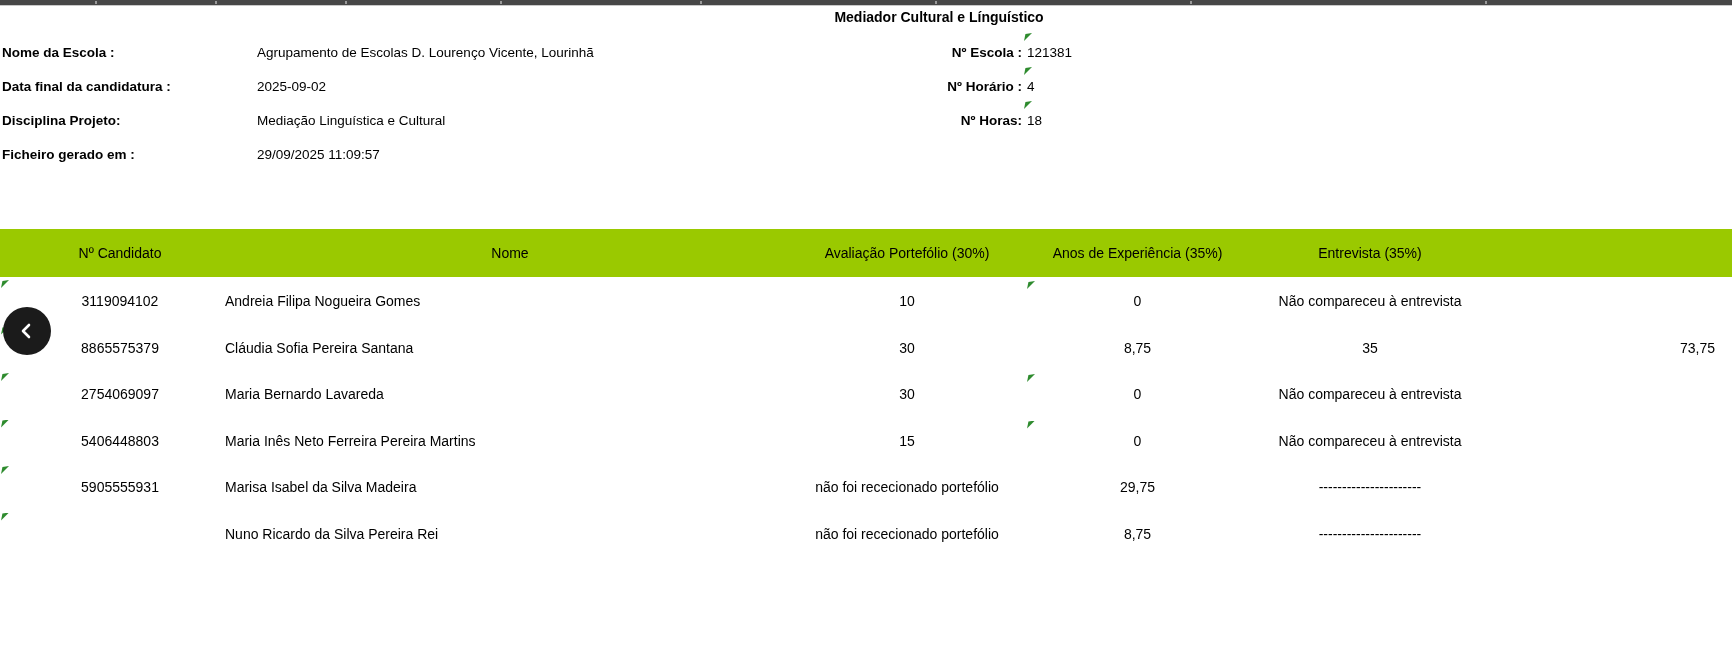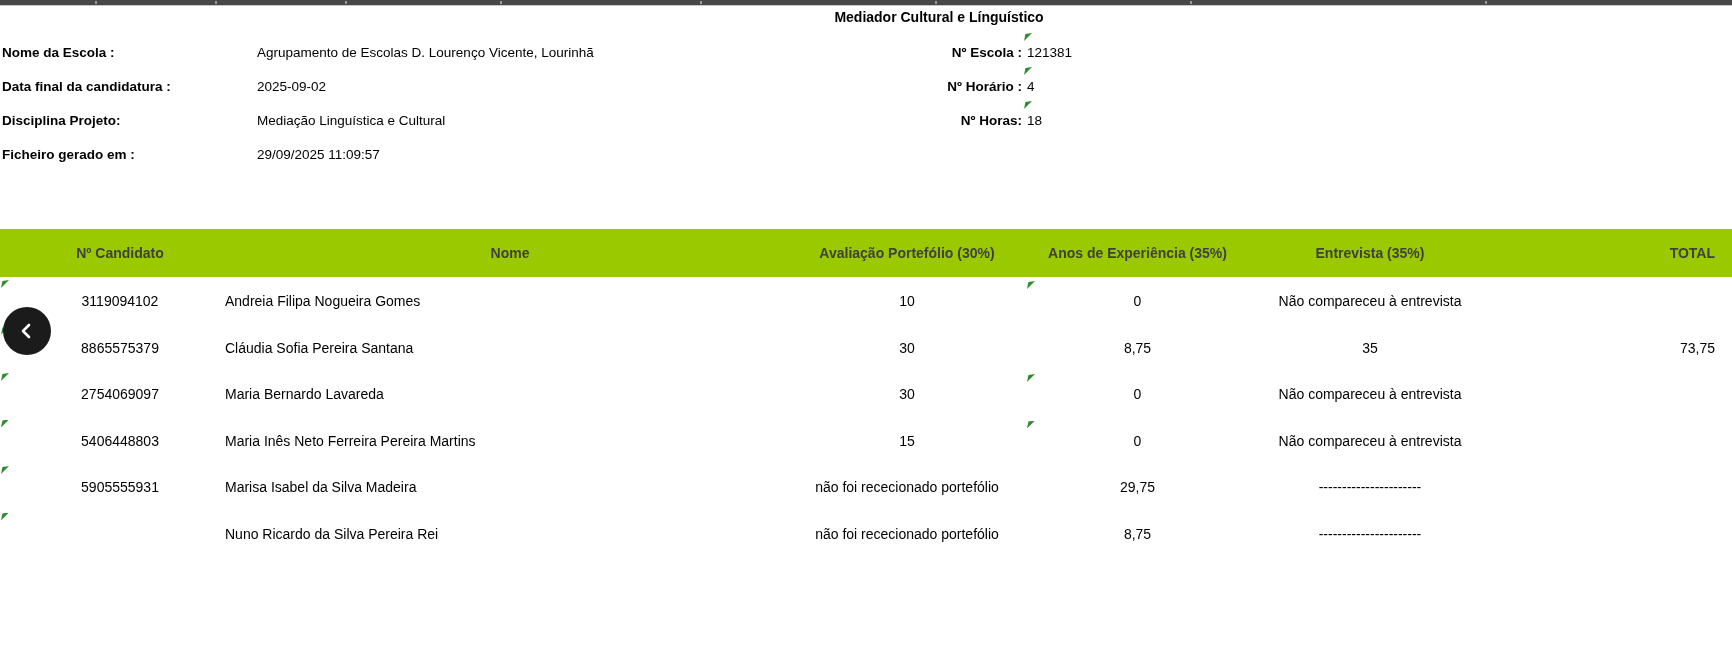--- a/index.html
+++ b/index.html
@@ -32,21 +32,21 @@
     position:absolute;width:8px;height:8px;
     background:#2e8b2e;
     clip-path:polygon(0% 100%, 18% 12%, 100% 0%);
   }
   .ri-value .flag{top:-12px;left:-3px;}
 
   
   .thead{position:absolute;top:229px;left:0;width:1732px;height:48px;background:#9ac900;}
   .thead .hcell{
     position:absolute;top:0;height:48px;line-height:48px;
-    color:#404040;font-weight:bold;font-size:14px;white-space:nowrap;
+    color:#000000;font-weight:normal;font-size:14px;white-space:nowrap;
   }
 
   
   .c1{position:absolute;left:30px;width:180px;text-align:center;}
   .c2{position:absolute;left:225px;width:570px;text-align:left;}
   .c2h{position:absolute;left:190px;width:640px;text-align:center;}
   .c3{position:absolute;left:800px;width:214px;text-align:center;}
   .c4{position:absolute;left:1026px;width:223px;text-align:center;}
   .c5{position:absolute;left:1260px;width:220px;text-align:center;}
   .c6{position:absolute;left:1480px;width:235px;text-align:right;}
@@ -113,21 +113,20 @@
   <span class="ri-label">Nº Horas:</span>
   <span class="ri-value"><span class="flag"></span><span>18</span></span>
 </div>
 
 <div class="thead">
   <div class="hcell c1">Nº Candidato</div>
   <div class="hcell c2h">Nome</div>
   <div class="hcell c3">Avaliação Portefólio (30%)</div>
   <div class="hcell c4">Anos de Experiência (35%)</div>
   <div class="hcell c5">Entrevista (35%)</div>
-  <div class="hcell c6" style="padding-right:17px">TOTAL</div>
 </div>
 
 <div class="trow" style="top:278px">
   <span class="flag row-flag"></span>
   <span class="flag anos-flag"></span>
   <div class="cell c1">3119094102</div>
   <div class="cell c2">Andreia Filipa Nogueira Gomes</div>
   <div class="cell c3">10</div>
   <div class="cell c4">0</div>
   <div class="cell c5">Não compareceu à entrevista</div>

